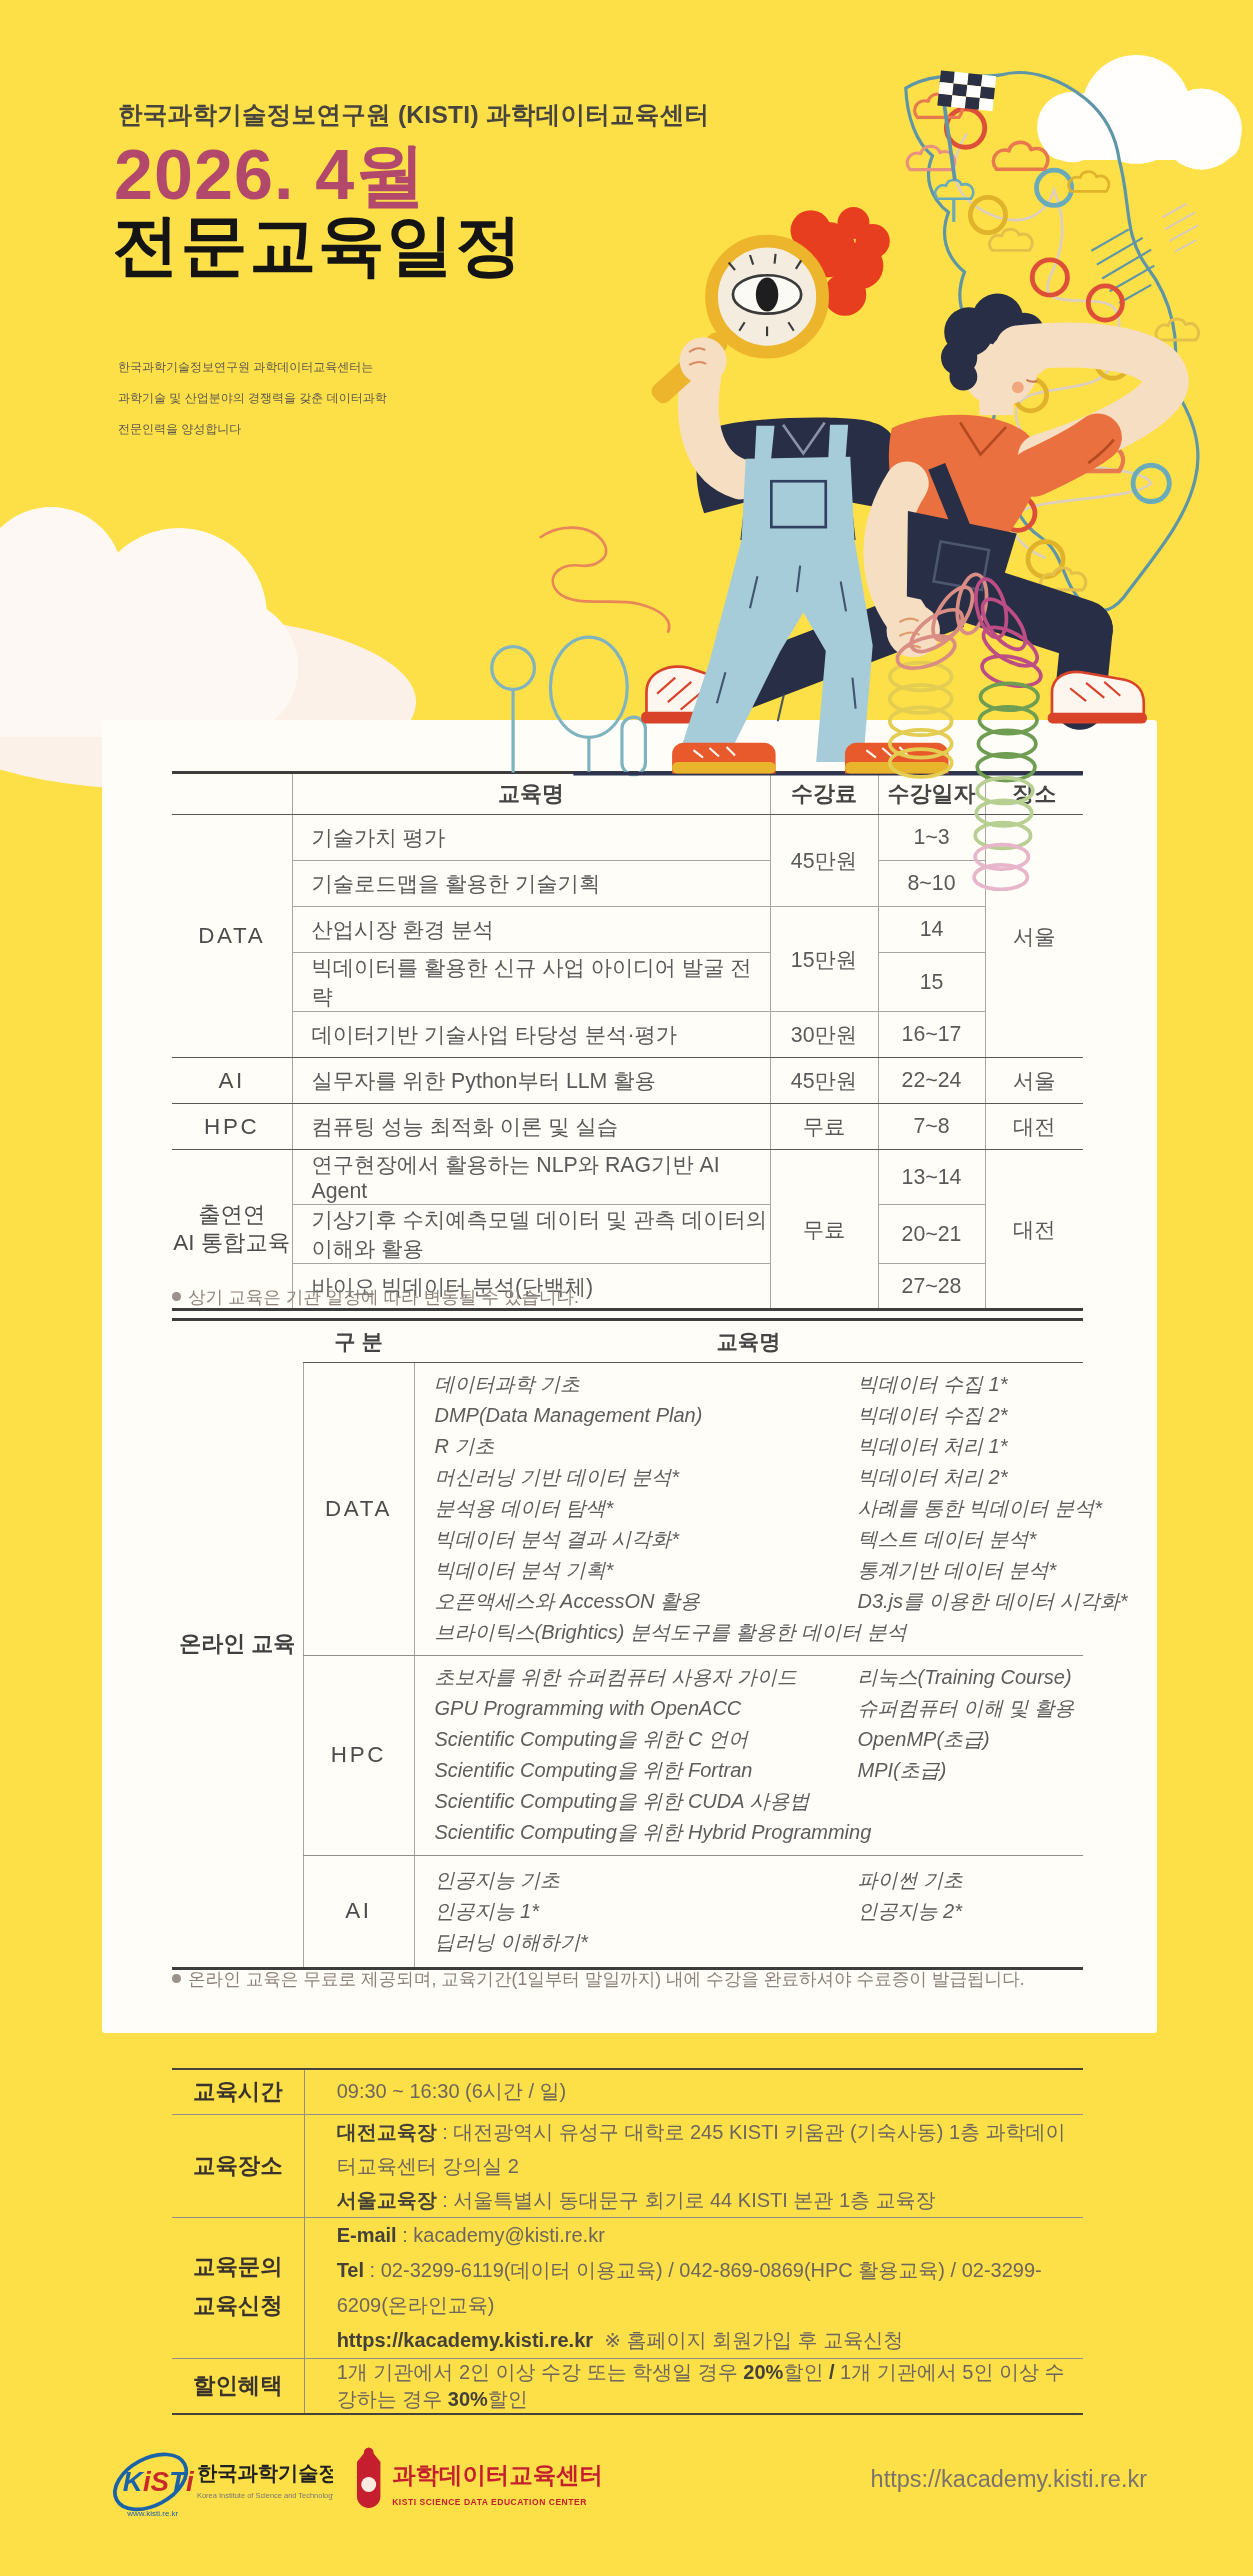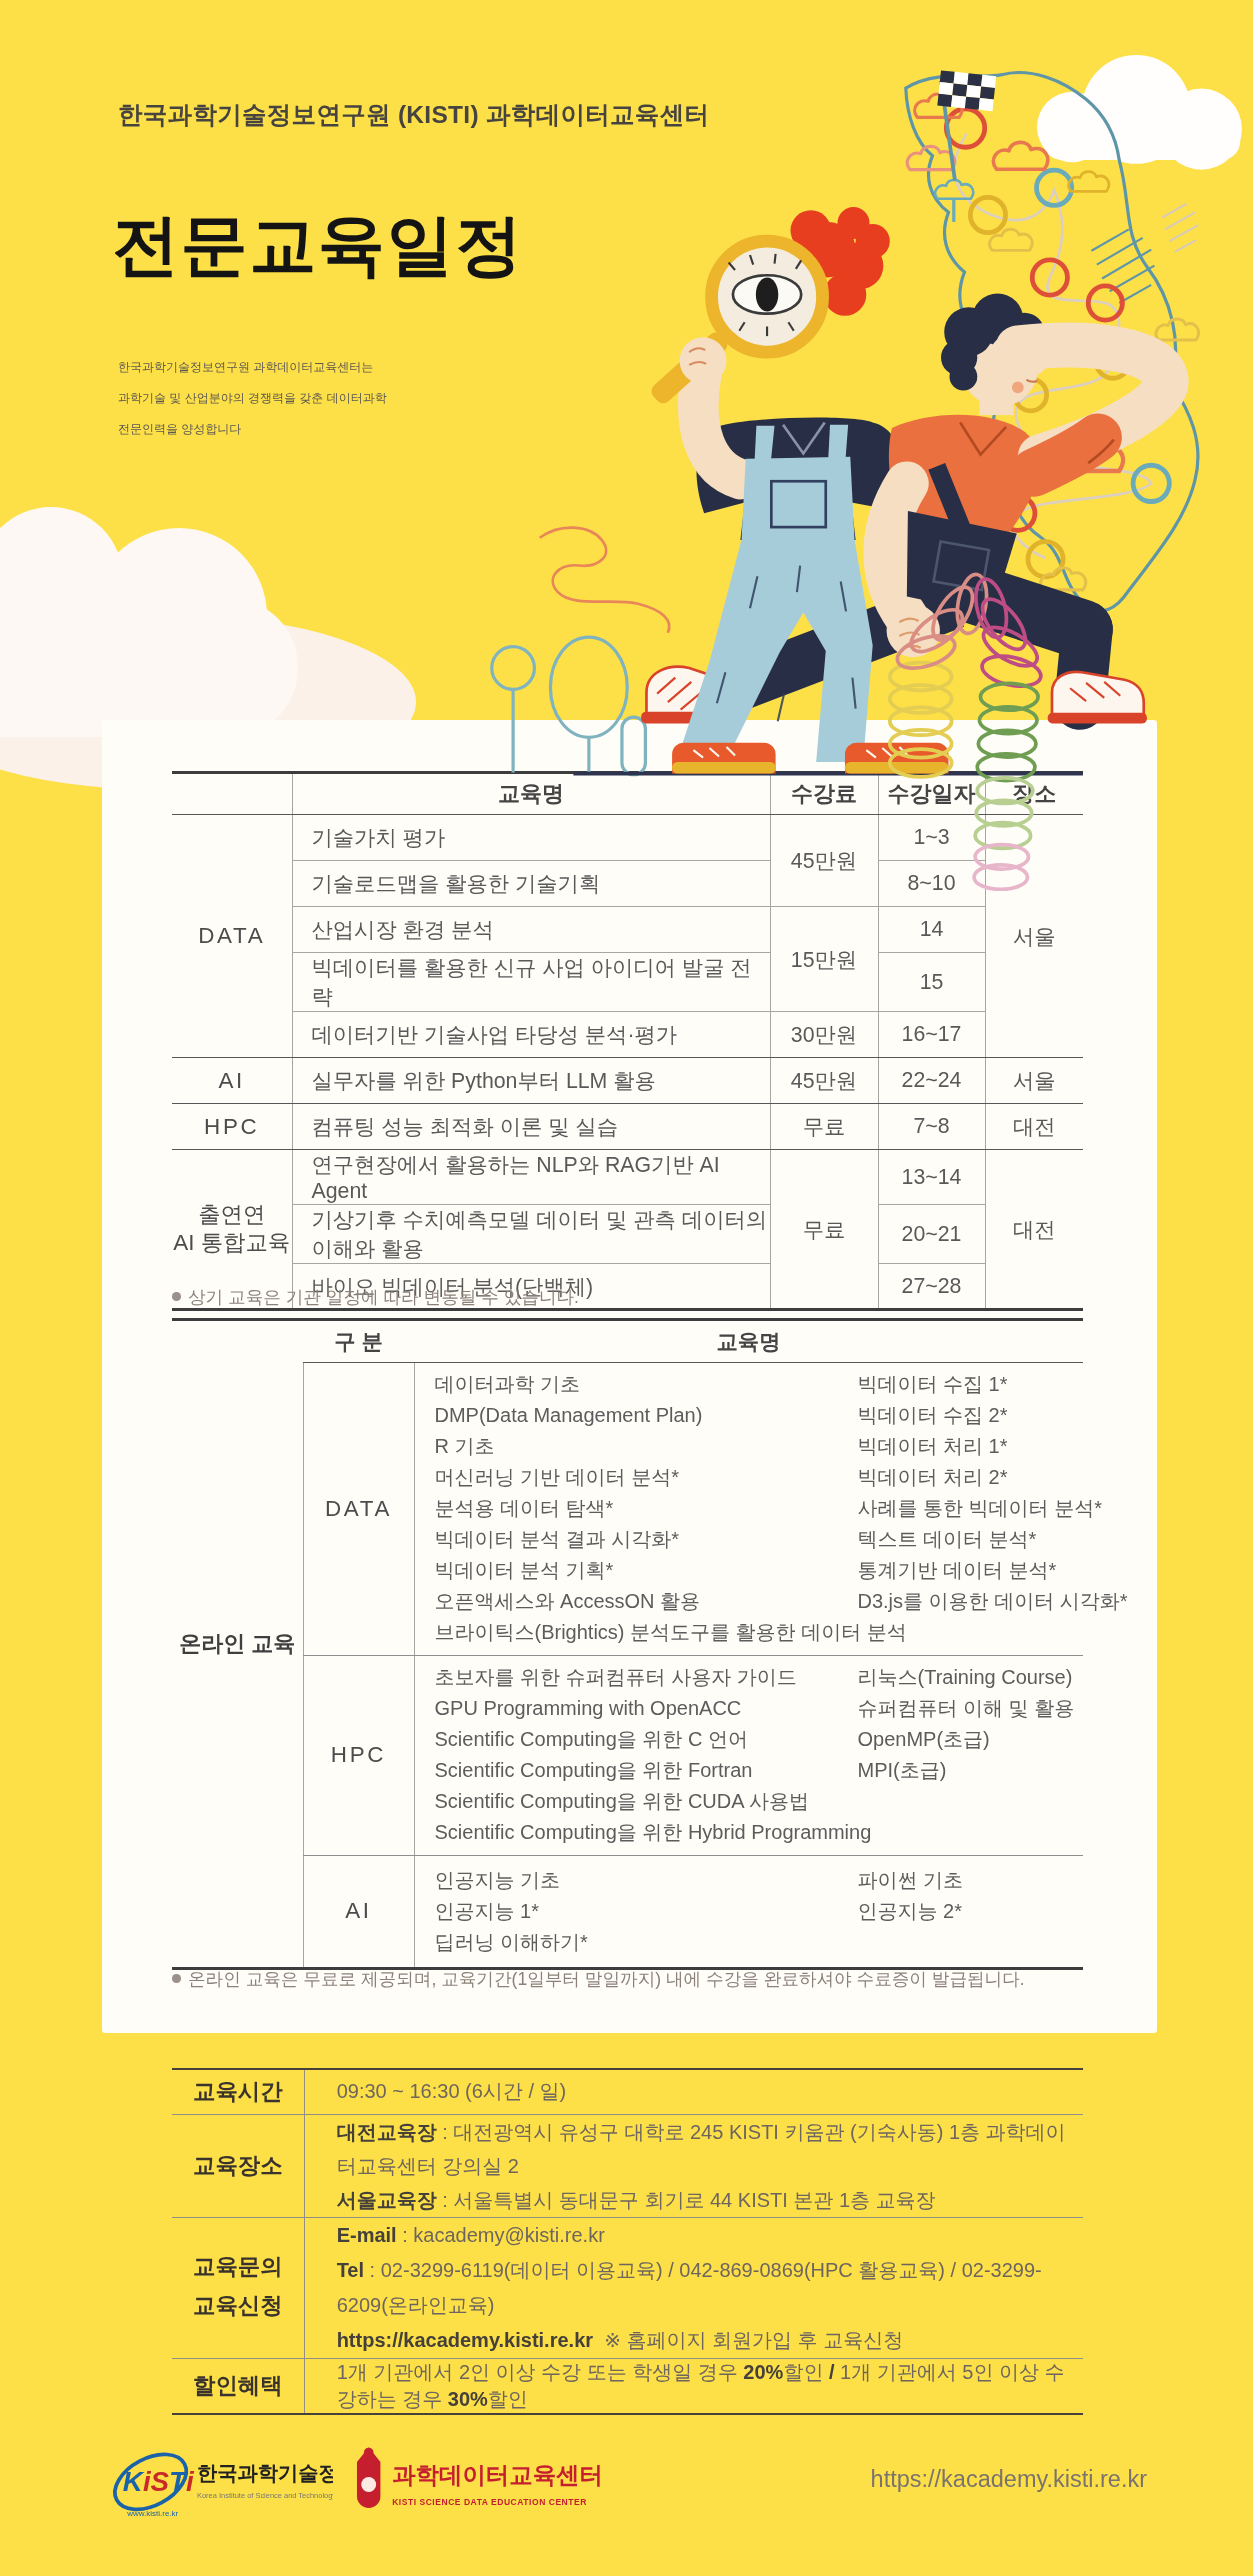--- a/index.html
+++ b/index.html
@@ -43,21 +43,21 @@
   .t2{position:absolute;left:70px;top:598px;width:911px;
       border-top:3.2px solid #3d3d3d;border-bottom:3.2px solid #3d3d3d;
       font-size:20px;color:#5c5c5c;}
   .t2 th{height:43px;font-size:21.3px;font-weight:700;color:#444;border-bottom:1.6px solid #575757;}
   .t2 td{border-left:1.1px solid #a8a5a2;}
   .t2 .onl{border-left:none;text-align:center;font-size:22px;font-weight:700;color:#3f3f3f;white-space:nowrap;}
   .t2 .sec{border-bottom:1.1px solid #8f8f8f;}
   .t2 .last{border-bottom:none;}
   .t2 .courses{vertical-align:middle;padding:6.4px 0 6.4px 20px;}
   .cols{display:flex;}
-  .cols ul{list-style:none;margin:0;padding:0;}
+  .cols ul{list-style:none;margin:0;padding:0;font-style:italic;}
   .cols ul li{height:31px;line-height:31px;white-space:nowrap;}
   .ul-l{width:423px;flex:none;}
   
   .note{position:absolute;font-size:17.6px;color:#8b8179;}
   .note .dot{display:inline-block;width:8.5px;height:8.5px;border-radius:50%;background:#9a918a;margin-right:7.5px;vertical-align:2.1px;}
   
   .t3{position:absolute;left:172px;top:2068px;width:911px;z-index:2;
       border-top:2.7px solid #47413c;border-bottom:2.7px solid #47413c;
       font-size:20px;color:#6e655e;}
   .t3 td{border-bottom:1.1px solid #948e89;}
@@ -80,20 +80,21 @@
 <body>
 
 <div class="canvas">
 
   <div class="blob cloud-c1"></div>
   <div class="blob cloud-w1"></div>
   <div class="blob cloud-w2"></div>
   <div class="blob cloud-w3"></div>
 
   <div class="org-line">한국과학기술정보연구원 (KISTI) 과학데이터교육센터</div>
+  <div class="title-month">2026. 4월</div>
   <div class="title-main">전문교육일정</div>
   <div class="intro">
     <div>한국과학기술정보연구원 과학데이터교육센터는</div>
     <div>과학기술 및 산업분야의 경쟁력을 갖춘 데이터과학</div>
     <div>전문인력을 양성합니다</div>
   </div>
 
   <div class="panel">
 
     <table class="t1">

